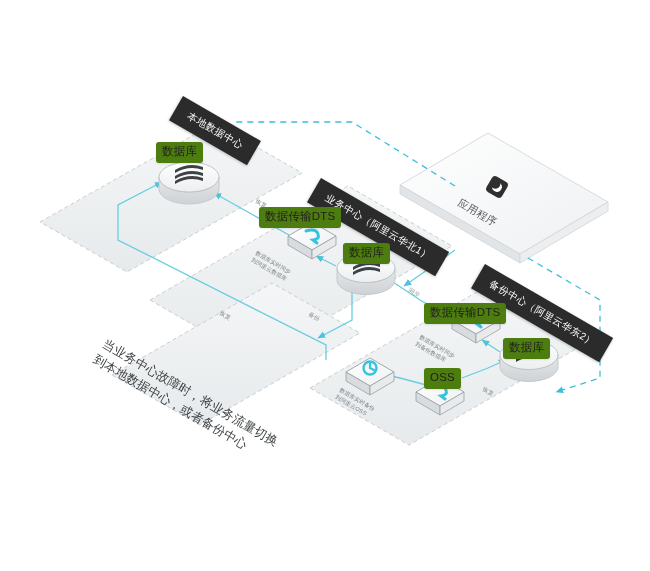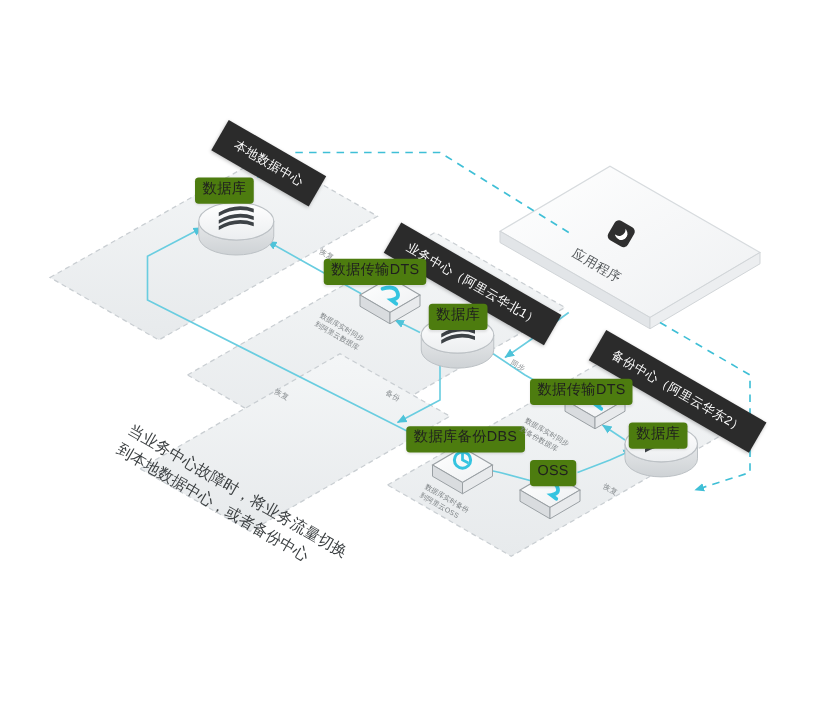--- a/index.html
+++ b/index.html
@@ -251,23 +251,20 @@
   </div>
 
   <div class="callout" style="left:424px;top:303px;">
     <span>数据传输DTS</span>
   </div>
 
   <div class="callout" style="left:503px;top:338px;">
     <span>数据库</span>
   </div>
 
-  <div class="callout" style="left:325px;top:341px;">
-    <span>数据库备份DBS</span>
-  </div>
 
   <div class="callout" style="left:424px;top:368px;">
     <span>OSS</span>
   </div>
 
   <div class="appicon" style="left:488px;top:178px;transform:rotate(30deg);"></div>
   <div style="position:absolute;left:462px;top:196px;transform:rotate(30deg);transform-origin:left top;color:#55595c;font-size:10.5px;white-space:nowrap;letter-spacing:.3px;">
     <span>应用程序</span>
   </div>
 

